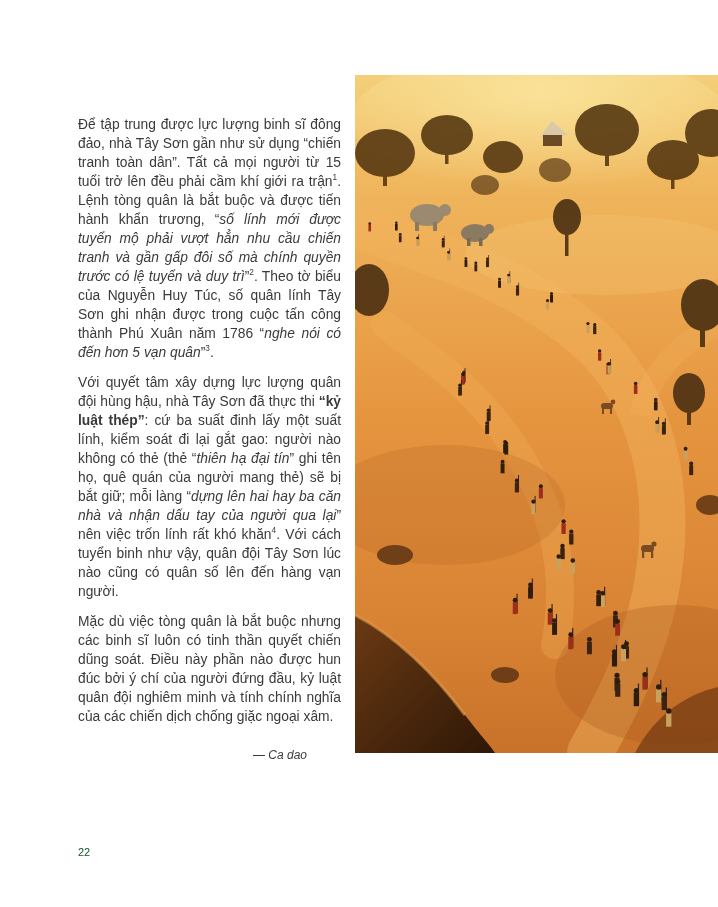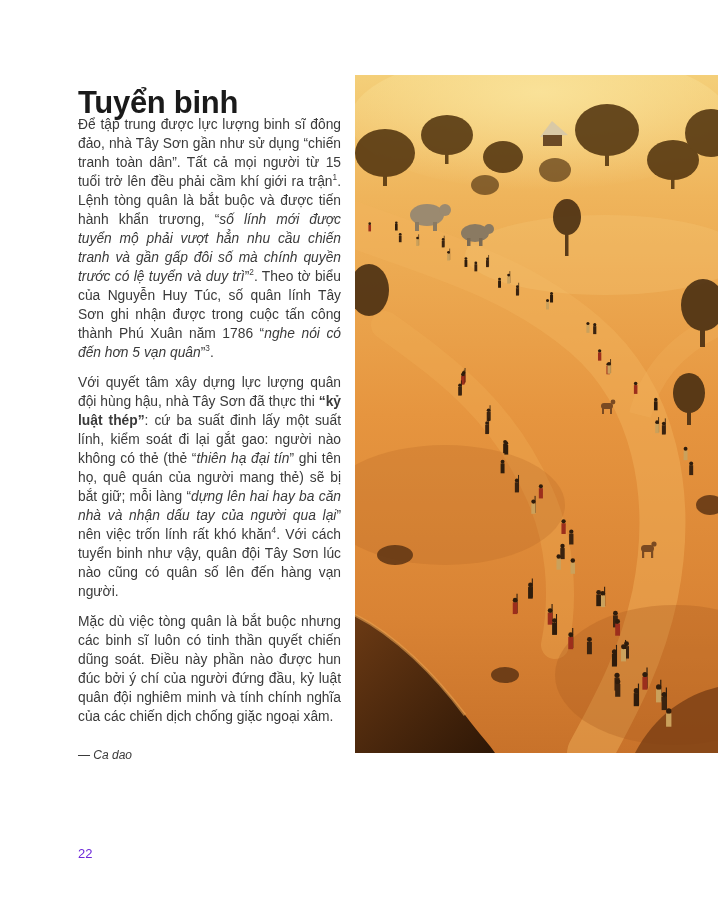--- a/index.html
+++ b/index.html
@@ -24,41 +24,40 @@
   }
   .para{margin:0 0 11px 0;}
   .it{font-style:italic;}
   .bd{font-weight:bold;}
   sup{font-size:0.6em;vertical-align:super;line-height:0;}
 
   .quote{margin-top:20px;font-style:italic;text-align:left;}
   .quote-line1{margin:0 0 10px 0;text-indent:16px;}
   .quote-line2{margin:0 0 8px 0;}
   .quote-attribution{
-    margin:0;padding-right:34px;
+    margin:0;padding-right:34px;text-align:right;
     font-size:12px;font-style:italic;
   }
 
   .illustration{
     position:absolute;left:355px;top:75px;width:363px;height:678px;
     overflow:hidden;background:#e6953f;
   }
   .illustration svg{display:block;}
 
   .page-number{
     position:absolute;left:78px;top:846px;
-    font-size:13px;color:#6d28d9;
+    font-size:11px;color:#14532d;
   }
 </style>
 </head>
 <body>
 
 <div class="page">
 
-  <h1 class="page-title">Tuyển binh</h1>
 
   <div class="text-col">
     <p class="para"><span>Để tập trung được lực lượng binh sĩ đông đảo, nhà Tây Sơn gần như sử dụng “chiến tranh toàn dân”. Tất cả mọi người từ 15 tuổi trở lên đều phải cầm khí giới ra trận</span><sup>1</sup><span>. Lệnh tòng quân là bắt buộc và được tiến hành khẩn trương, “</span><span class="it">số lính mới được tuyển mộ phải vượt hẳn nhu cầu chiến tranh và gần gấp đôi số mà chính quyền trước có lệ tuyển và duy trì</span><span>”</span><sup>2</sup><span>. Theo tờ biểu của Nguyễn Huy Túc, số quân lính Tây Sơn ghi nhận được trong cuộc tấn công thành Phú Xuân năm 1786 “</span><span class="it">nghe nói có đến hơn 5 vạn quân</span><span>”</span><sup>3</sup><span>.</span></p>
     <p class="para"><span>Với quyết tâm xây dựng lực lượng quân đội hùng hậu, nhà Tây Sơn đã thực thi </span><span class="bd">“kỷ luật thép”</span><span>: cứ ba suất đinh lấy một suất lính, kiểm soát đi lại gắt gao: người nào không có thẻ (thẻ “</span><span class="it">thiên hạ đại tín</span><span>” ghi tên họ, quê quán của người mang thẻ) sẽ bị bắt giữ; mỗi làng “</span><span class="it">dựng lên hai hay ba căn nhà và nhận dấu tay của người qua lại</span><span>” nên việc trốn lính rất khó khăn</span><sup>4</sup><span>. Với cách tuyển binh như vậy, quân đội Tây Sơn lúc nào cũng có quân số lên đến hàng vạn người.</span></p>
     <p class="para"><span>Mặc dù việc tòng quân là bắt buộc nhưng các binh sĩ luôn có tinh thần quyết chiến dũng soát. Điều này phần nào được hun đúc bởi ý chí của người đứng đầu, kỷ luật quân đội nghiêm minh và tính chính nghĩa của các chiến dịch chống giặc ngoại xâm.</span></p>
 
     <div class="quote">
       <p class="quote-attribution">— Ca dao</p>
     </div>
   </div>

